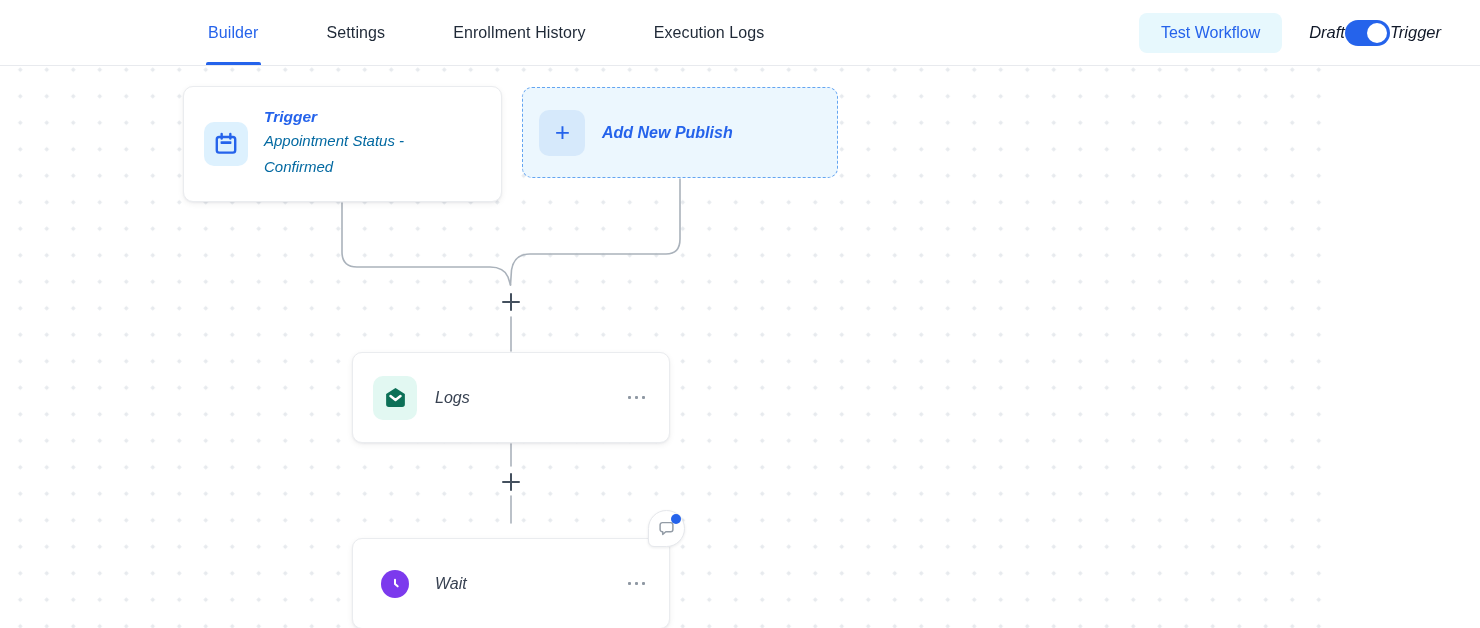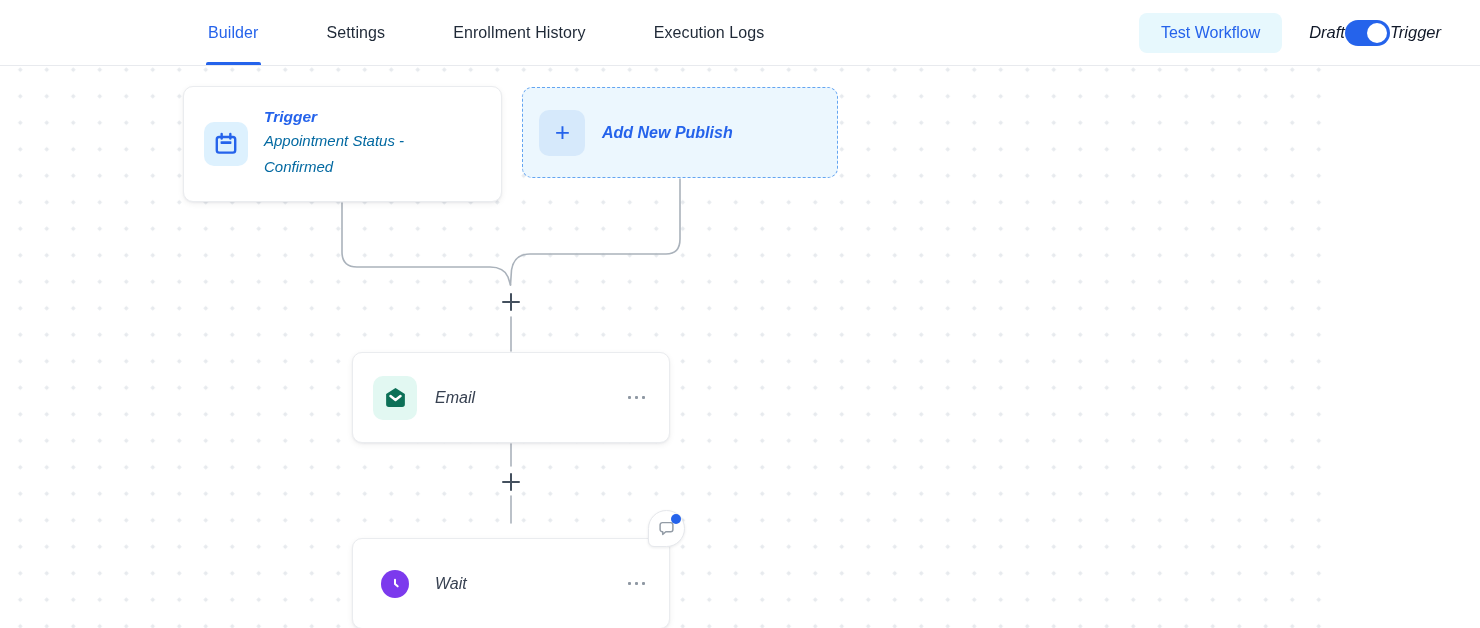--- a/index.html
+++ b/index.html
@@ -136,21 +136,21 @@
     <div class="add-label">Add New Publish</div>
   </div>
 
   <div class="card node-card email-card">
     <div class="tile email-tile">
       <svg width="25" height="25" viewBox="0 0 24 24">
         <path d="M12 2.8 L21 8.6 V18.4 A2.6 2.6 0 0 1 18.4 21 H5.6 A2.6 2.6 0 0 1 3 18.4 V8.6 Z" fill="#0c7057"></path>
         <path d="M7.2 10.6 L12 14.4 L16.8 10.6" fill="none" stroke="#ffffff" stroke-width="2.4" stroke-linecap="round" stroke-linejoin="round"></path>
       </svg>
     </div>
-    <div class="node-label">Email</div>
+    <div class="node-label">Logs</div>
     <div class="dots-menu">
       <i></i>
         <i></i>
         <i></i>
     </div>
   </div>
 
   <div class="card node-card wait-card">
     <div class="clock-circle">
       <svg width="16" height="16" viewBox="0 0 24 24">

